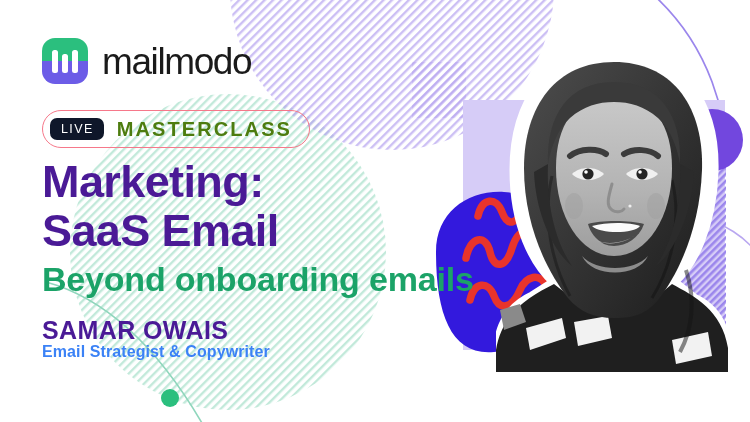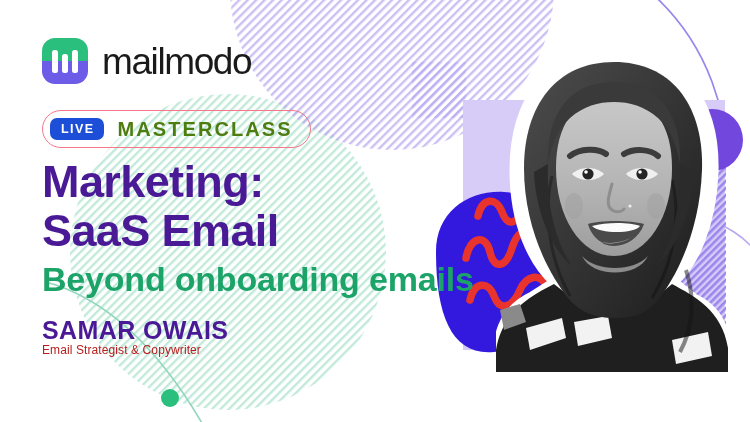--- a/index.html
+++ b/index.html
@@ -81,24 +81,24 @@
     height: 38px;
     box-sizing: border-box;
     border: 1.6px solid #F6788A;
     border-radius: 19px;
     display: flex;
     align-items: center;
     padding: 0 17px 0 7px;
     background: transparent;
   }
   #live-pill {
-    background: #1d4ed8;
+    background: #0f172a;
     color: #ffffff;
     font-size: 12.5px;
-    font-weight: 700;
+    font-weight: 400;
     letter-spacing: 1.4px;
     border-radius: 7px;
     padding: 5px 10px 5px 11px;
     line-height: 1;
   }
   #masterclass-label {
     color: #4d7c0f;
     font-size: 20px;
     font-weight: 700;
     letter-spacing: 2.1px;
@@ -137,23 +137,23 @@
     color: #4A1A96;
     font-size: 25px;
     font-weight: 700;
     letter-spacing: 0.4px;
     line-height: 1;
   }
   #speaker-role {
     position: absolute;
     left: 42px;
     top: 344px;
-    color: #b91c1c;
-    font-size: 12px;
-    font-weight: 400;
+    color: #3b82f6;
+    font-size: 16px;
+    font-weight: 700;
     letter-spacing: 0.1px;
     line-height: 1;
   }
 
   
   #photo-frame {
     position: absolute;
     left: 496px;
     top: 60px;
     width: 232px;

